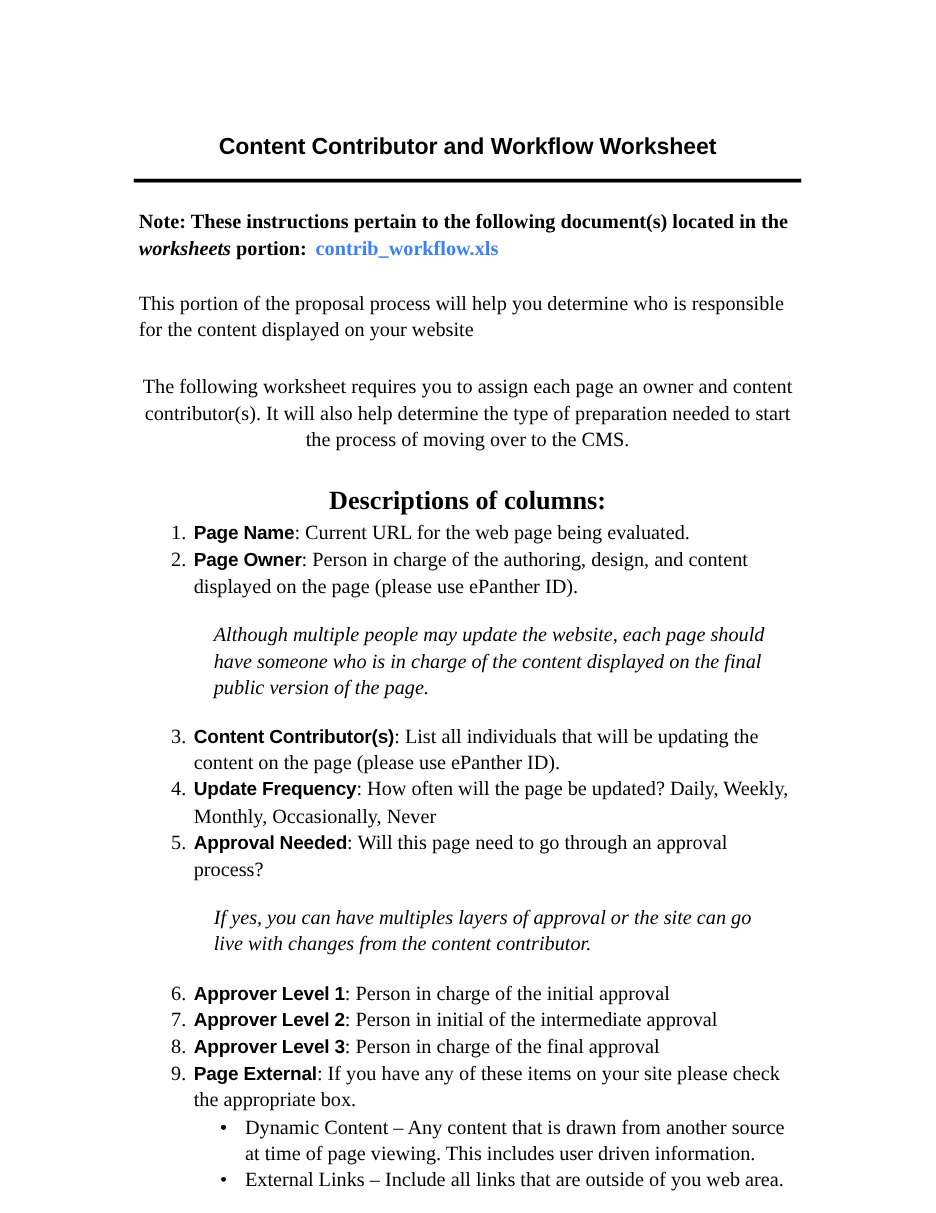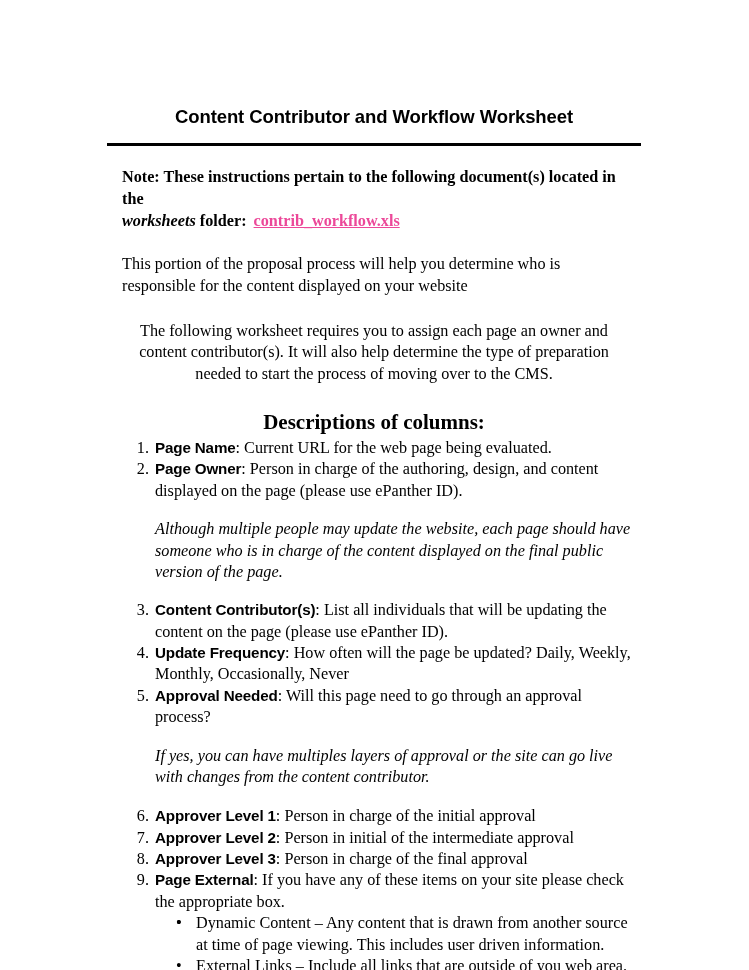--- a/index.html
+++ b/index.html
@@ -52,40 +52,39 @@
     border: 0;
     border-top: 3.2px solid #000000;
     padding: 0;
     width: 100%;
   }
 
   
   .para {
     font-size: 16.2px;
     line-height: 1.34;
-    margin: 15px;
+    margin: 4px;
     padding: 0;
     text-align: left;
   }
 
   .note-block {
     margin-top: 21px;
     font-weight: bold;
     font-size: 16.2px;
     line-height: 1.34;
   }
   .note-block .wsheets {
     font-style: italic;
     font-weight: bold;
   }
   .note-block .fname {
-    color: #ec4899;
+    color: #3b82f6;
     font-weight: bold;
     font-style: normal;
-    text-decoration: underline;
   }
   .note-gap { display: inline-block; width: 7px; }
 
   .body-para-1 { margin-top: 22px; }
   .body-para-2 { margin-top: 23px; text-align: center; }
 
   
   .section-head {
     font-family: Liberation Serif, serif;
     font-weight: bold;
@@ -125,21 +124,21 @@
     font-weight: bold;
     font-size: 15.2px;
     letter-spacing: -0.15px;
   }
 
   
   .callout {
     font-style: italic;
     font-size: 16.2px;
     line-height: 1.32;
-    margin: 0;
+    margin: 16px;
     padding-left: 48px;
     padding-right: 8px;
   }
   .callout-1 { margin-top: 17px; margin-bottom: 17px; }
   .callout-2 { margin-top: 17px; margin-bottom: 18px; }
 
   
   .elem-list {
     margin: 0;
     padding: 0 0 0 0;
@@ -167,21 +166,21 @@
   <div class="content">
 
     <h1 class="doc-title">Content Contributor and Workflow Worksheet</h1>
 
     <div class="title-rule"></div>
 
     <p class="para note-block">
       <span>Note: These instructions pertain to the following document(s) located in the</span>
       <br>
       <span class="wsheets">worksheets</span>
-      <span>folder:</span><span class="note-gap"></span><span class="fname">contrib_workflow.xls</span>
+      <span>portion:</span><span class="note-gap"></span><span class="fname">contrib_workflow.xls</span>
     </p>
 
     <p class="para body-para-1">This portion of the proposal process will help you determine who is responsible for the content displayed on your website</p>
 
     <p class="para body-para-2">The following worksheet requires you to assign each page an owner and content contributor(s).  It will also help determine the type of preparation needed to start the process of moving over to the CMS.</p>
 
     <h2 class="section-head">Descriptions of columns:</h2>
 
     <ol class="col-list">
       <li>

